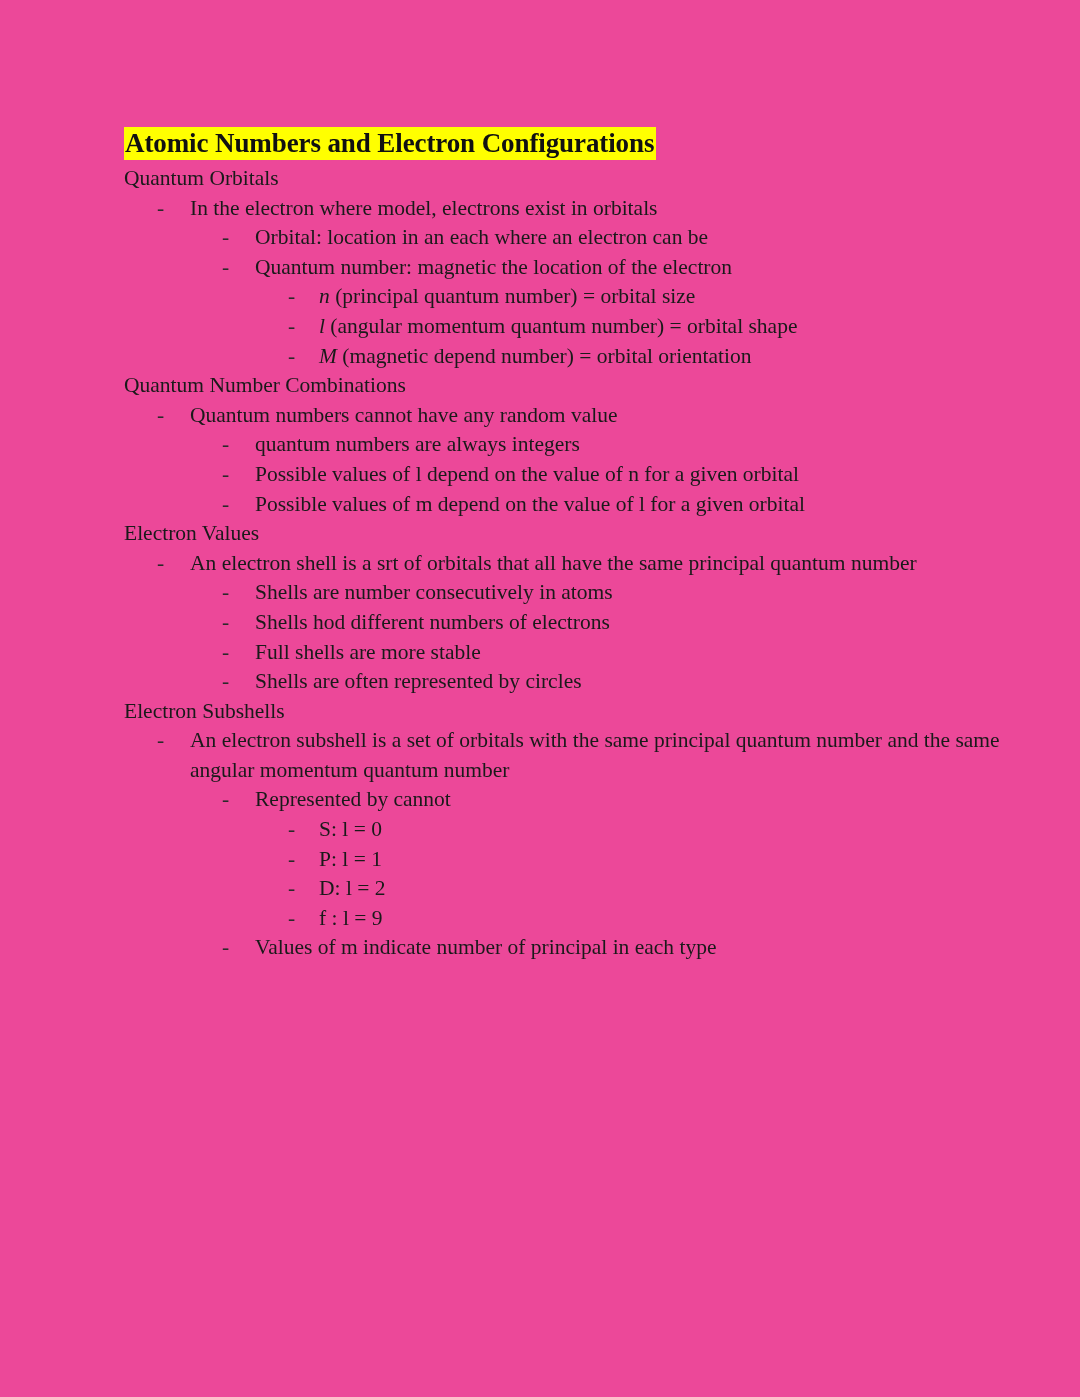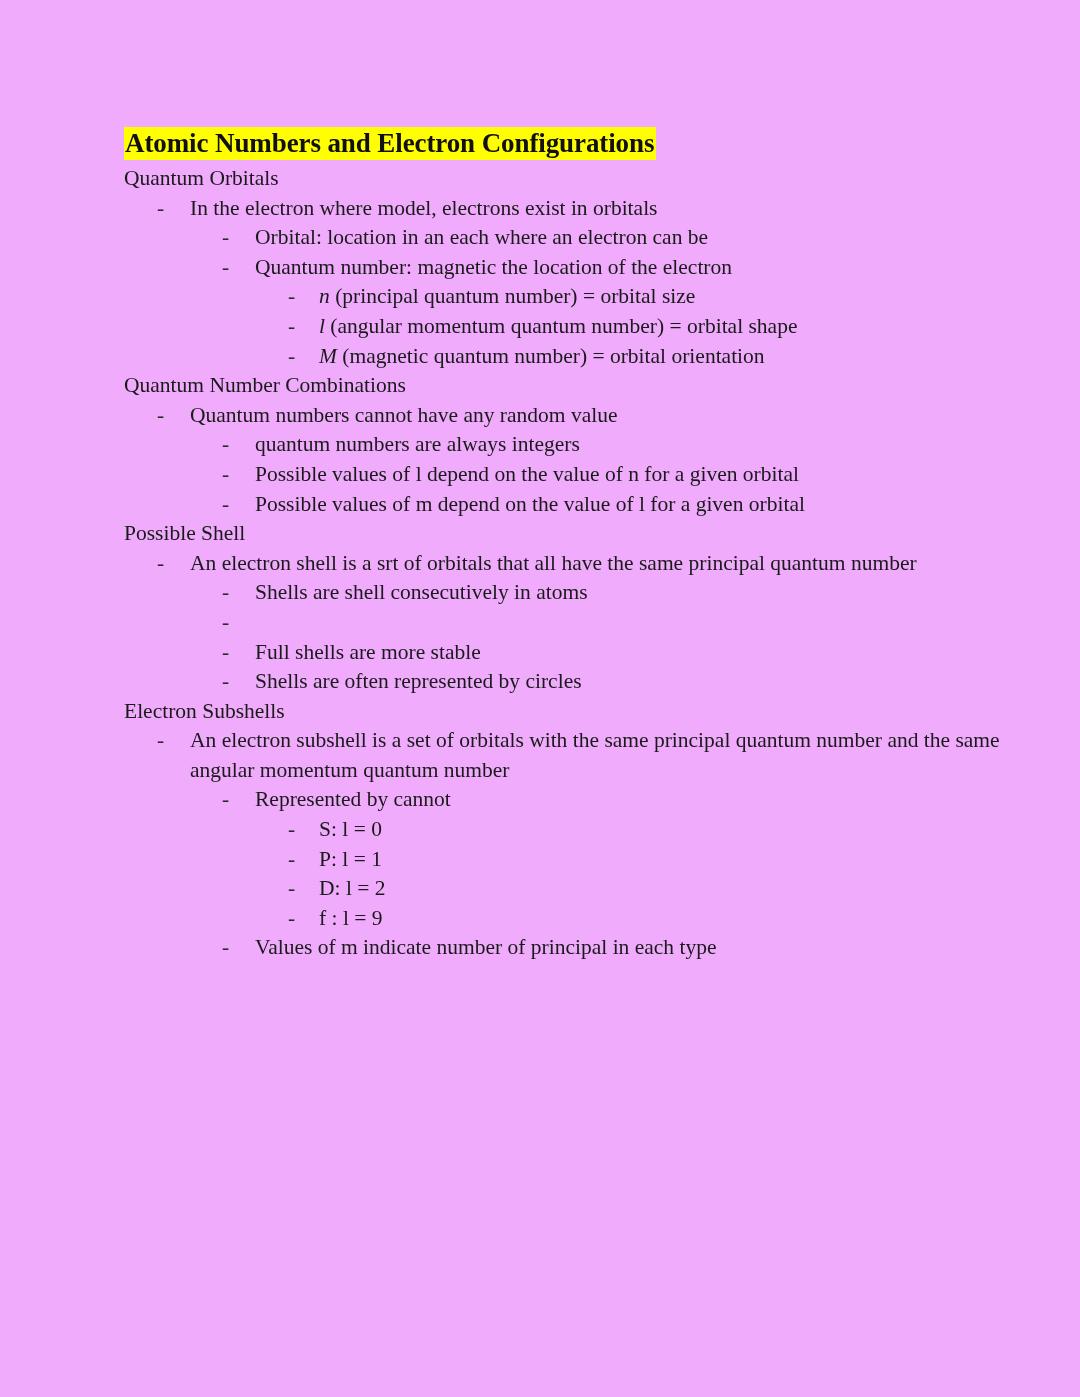--- a/index.html
+++ b/index.html
@@ -5,21 +5,21 @@
   html, body {
     margin: 0;
     padding: 0;
     background: #ffffff;
   }
 
   .page {
     position: relative;
     width: 1080px;
     height: 1397px;
-    background: #f0abfc;
+    background: #ec4899;
     font-family: "Liberation Serif", "DejaVu Serif", serif;
     color: #1a1a1a;
     overflow: hidden;
     text-decoration: underline;
   }
 
   .doc-body {
     position: absolute;
     left: 124px;
     top: 126px;
@@ -109,50 +109,51 @@
         <div class="line bullet lvl3">
           <span class="dash">-</span>
           <span class="btext"><span class="it">n</span> <span>(principal quantum number) = orbital size</span></span>
         </div>
         <div class="line bullet lvl3">
           <span class="dash">-</span>
           <span class="btext"><span class="it">l</span> <span>(angular momentum quantum number) = orbital shape</span></span>
         </div>
         <div class="line bullet lvl3">
           <span class="dash">-</span>
-          <span class="btext"><span class="it">M</span> <span>(magnetic quantum number) = orbital orientation</span></span>
+          <span class="btext"><span class="it">M</span> <span>(magnetic depend number) = orbital orientation</span></span>
         </div>
         <div class="line lvl0">Quantum Number Combinations</div>
         <div class="line bullet lvl1">
           <span class="dash">-</span>
           <span class="btext">Quantum numbers cannot have any random value</span>
         </div>
         <div class="line bullet lvl2">
           <span class="dash">-</span>
           <span class="btext">quantum numbers are always integers</span>
         </div>
         <div class="line bullet lvl2">
           <span class="dash">-</span>
           <span class="btext">Possible values of l depend on the value of n for a given orbital</span>
         </div>
         <div class="line bullet lvl2">
           <span class="dash">-</span>
           <span class="btext">Possible values of m depend on the value of l for a given orbital</span>
         </div>
-        <div class="line lvl0">Possible Shell</div>
+        <div class="line lvl0">Electron Values</div>
         <div class="line bullet lvl1">
           <span class="dash">-</span>
           <span class="btext">An electron shell is a srt of orbitals that all have the same principal quantum number</span>
         </div>
         <div class="line bullet lvl2">
           <span class="dash">-</span>
-          <span class="btext">Shells are shell consecutively in atoms</span>
+          <span class="btext">Shells are number consecutively in atoms</span>
         </div>
         <div class="line bullet lvl2">
           <span class="dash">-</span>
+          <span class="btext">Shells hod different numbers of electrons</span>
         </div>
         <div class="line bullet lvl2">
           <span class="dash">-</span>
           <span class="btext">Full shells are more stable</span>
         </div>
         <div class="line bullet lvl2">
           <span class="dash">-</span>
           <span class="btext">Shells are often represented by circles</span>
         </div>
         <div class="line lvl0">Electron Subshells</div>

